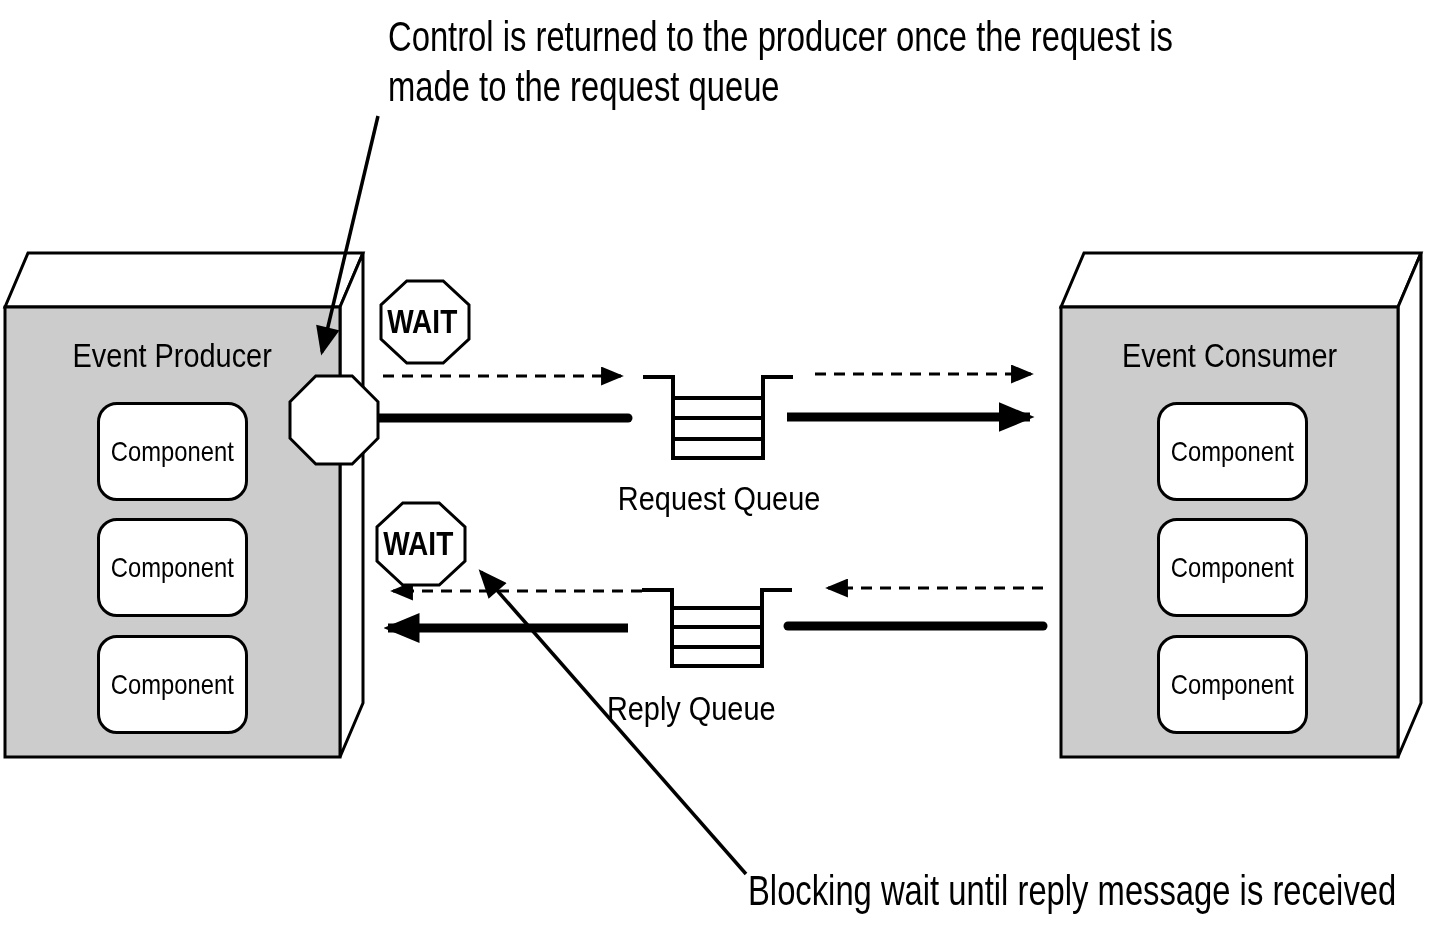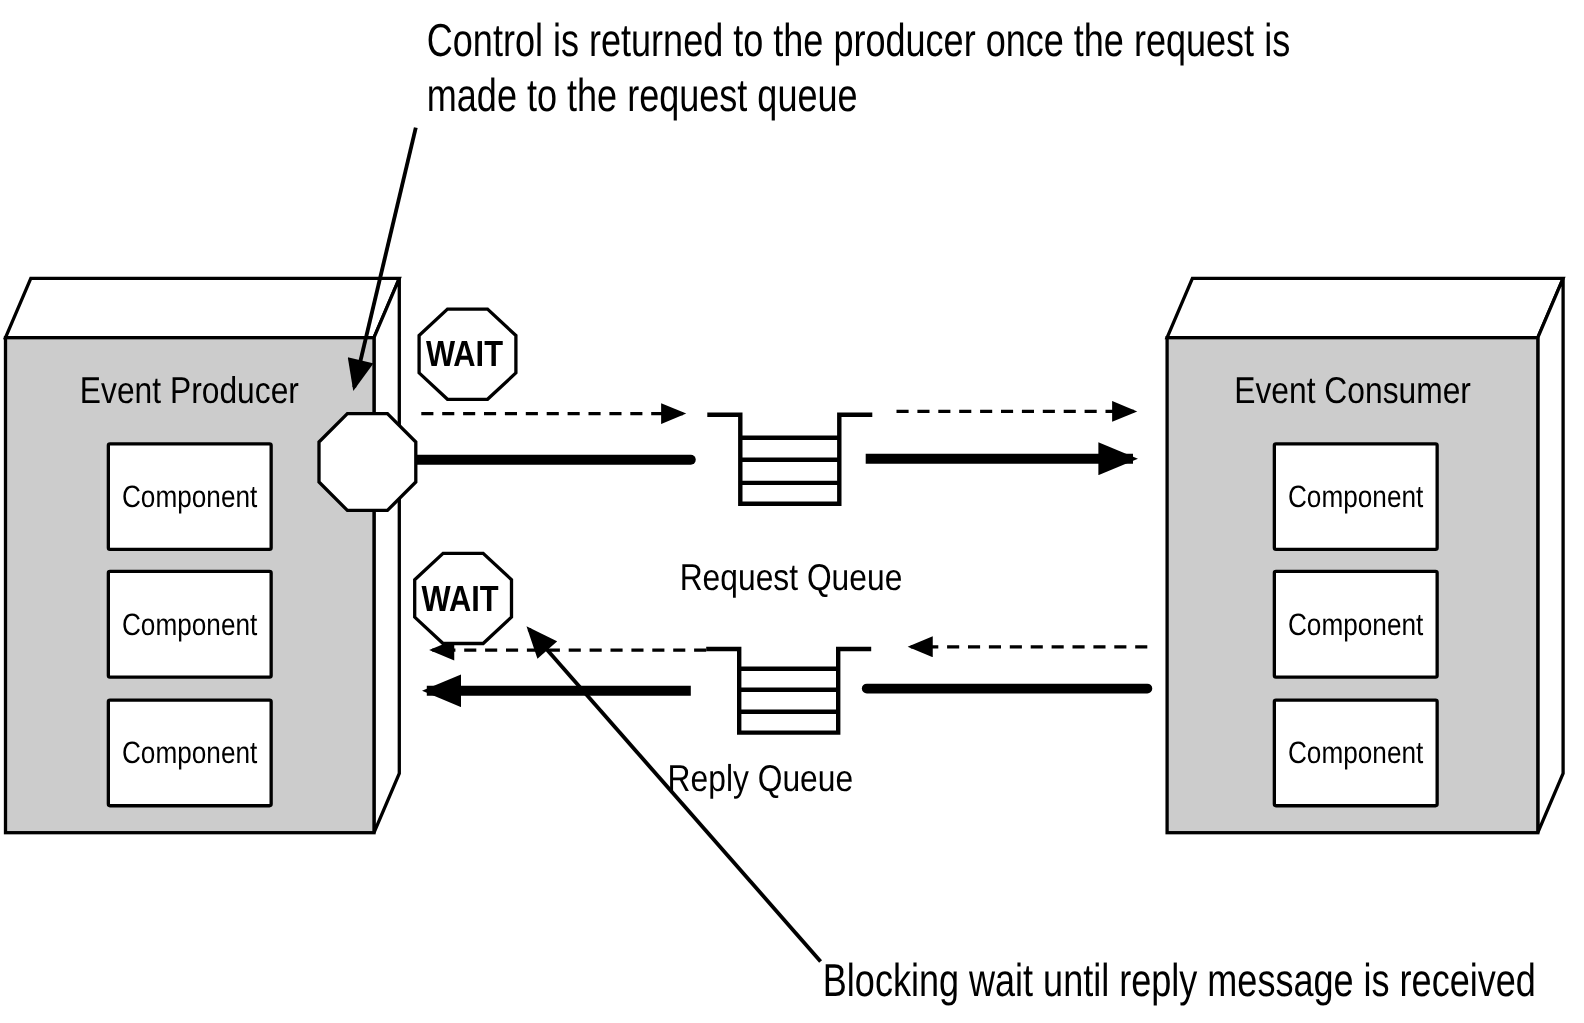--- a/index.html
+++ b/index.html
@@ -9,21 +9,21 @@
   }
   .stage svg{position:absolute;left:0;top:0;}
   .txt{position:absolute;white-space:nowrap;color:#000;}
   .cond-l{transform:scaleX(0.78);transform-origin:0 0;}
   .cond-c{display:inline-block;transform:scaleX(0.85);transform-origin:50% 50%;white-space:nowrap;}
   .ann{font-size:42px;line-height:50px;}
   .boxtitle{font-size:34px;text-align:center;}
   .qlabel{font-size:34px;text-align:center;}
   .comp{
     position:absolute;width:145px;height:93px;background:#ffffff;
-    border:3px solid #000;border-radius:3px;
+    border:3px solid #000;border-radius:20px;
     display:flex;align-items:center;justify-content:center;font-size:28px;
   }
   .badge{
     position:absolute;display:flex;align-items:center;
     font-size:33px;font-weight:bold;
   }
   .badge.go{font-size:38px;}
 </style>
 </head>
 <body>
@@ -99,21 +99,21 @@
   <div class="comp" style="left:1157px;top:402px;">
       <span class="cond-c">Component</span>
     </div>
   <div class="comp" style="left:1157px;top:518px;">
       <span class="cond-c">Component</span>
     </div>
   <div class="comp" style="left:1157px;top:635px;">
       <span class="cond-c">Component</span>
     </div>
 
-  <div class="txt qlabel" style="left:594px;top:506px;width:250px;text-align:center;"><span class="cond-c">Request Queue</span></div>
+  <div class="txt qlabel" style="left:594px;top:479px;width:250px;text-align:center;"><span class="cond-c">Request Queue</span></div>
   <div class="txt qlabel" style="left:566px;top:689px;width:250px;"><span class="cond-c">Reply Queue</span></div>
 
   <div class="badge" style="left:381px;top:281px;width:88px;height:82px;">
       <span class="cond-c">WAIT</span>
     </div>
   <div class="badge" style="left:377px;top:503px;width:88px;height:82px;">
       <span class="cond-c">WAIT</span>
     </div>
 
 </div>

